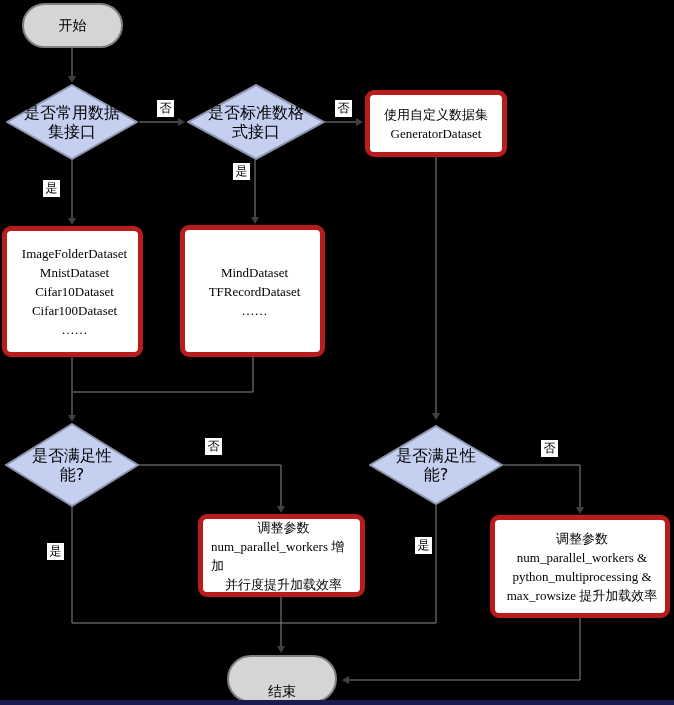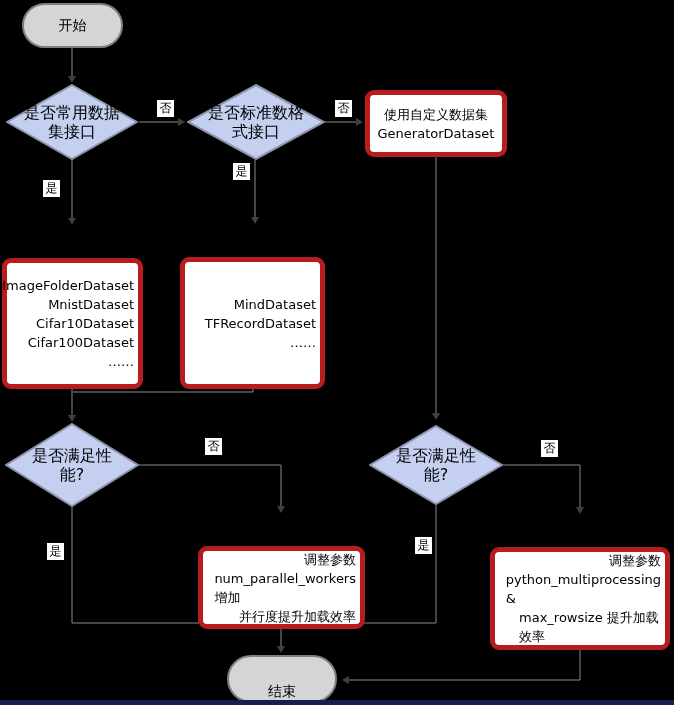--- a/index.html
+++ b/index.html
@@ -6,40 +6,40 @@
   #canvas{
     position:relative;
     width:674px;height:705px;
     background:#000000;
     font-family:"DejaVu Sans","Liberation Sans",sans-serif;
     overflow:hidden;
   }
   svg{display:block;}
   #edges{position:absolute;left:0;top:0;}
 
-  .node{position:absolute;box-sizing:border-box;color:#000;}
+  .node{position:absolute;box-sizing:border-box;color:#000;font-family:Liberation Serif, serif;}
 
   
   .terminal{
     background:#d5d5d5;
     border:2px solid #7f7f7f;
     border-radius:26px;
     display:flex;align-items:center;justify-content:center;
     font-size:14px;
   }
 
   
   .box{
     background:#ffffff;
     border:5px solid #b91c1c;
     border-radius:9px;
     display:flex;flex-direction:column;justify-content:center;
     font-size:13px;line-height:19px;
   }
-  .box.left-text{align-items:flex-end;padding-left:24px;padding-right:4px;margin-top:32px;}
+  .box.left-text{align-items:center;padding-left:8px;padding-right:4px;}
   .box.center-text{align-items:center;text-align:center;}
 
   
   .diamond{position:absolute;}
   .diamond svg{position:absolute;left:0;top:0;}
   .diamond .dtext{
     position:absolute;inset:0;
     display:flex;flex-direction:column;align-items:center;justify-content:center;
     font-size:16px;line-height:19px;text-align:center;color:#000;
   }
@@ -158,20 +158,21 @@
   </div>
 
   <div class="node box left-text" style="left:198px;top:514px;width:167px;height:83px;">
     <div>调整参数</div>
     <div>num_parallel_workers 增加</div>
     <div>并行度提升加载效率</div>
   </div>
 
   <div class="node box left-text" style="left:490px;top:515px;width:180px;height:103px;">
     <div>调整参数</div>
+    <div>num_parallel_workers &amp;</div>
     <div>python_multiprocessing &amp;</div>
     <div>max_rowsize 提升加载效率</div>
   </div>
 
   <div class="node terminal" style="left:227px;top:655px;width:110px;height:48px;align-items:flex-end;">
     <span>结束</span>
   </div>
 
   <div class="edge-label" style="left:157px;top:100px;">否</div>
   <div class="edge-label" style="left:335px;top:100px;">否</div>

